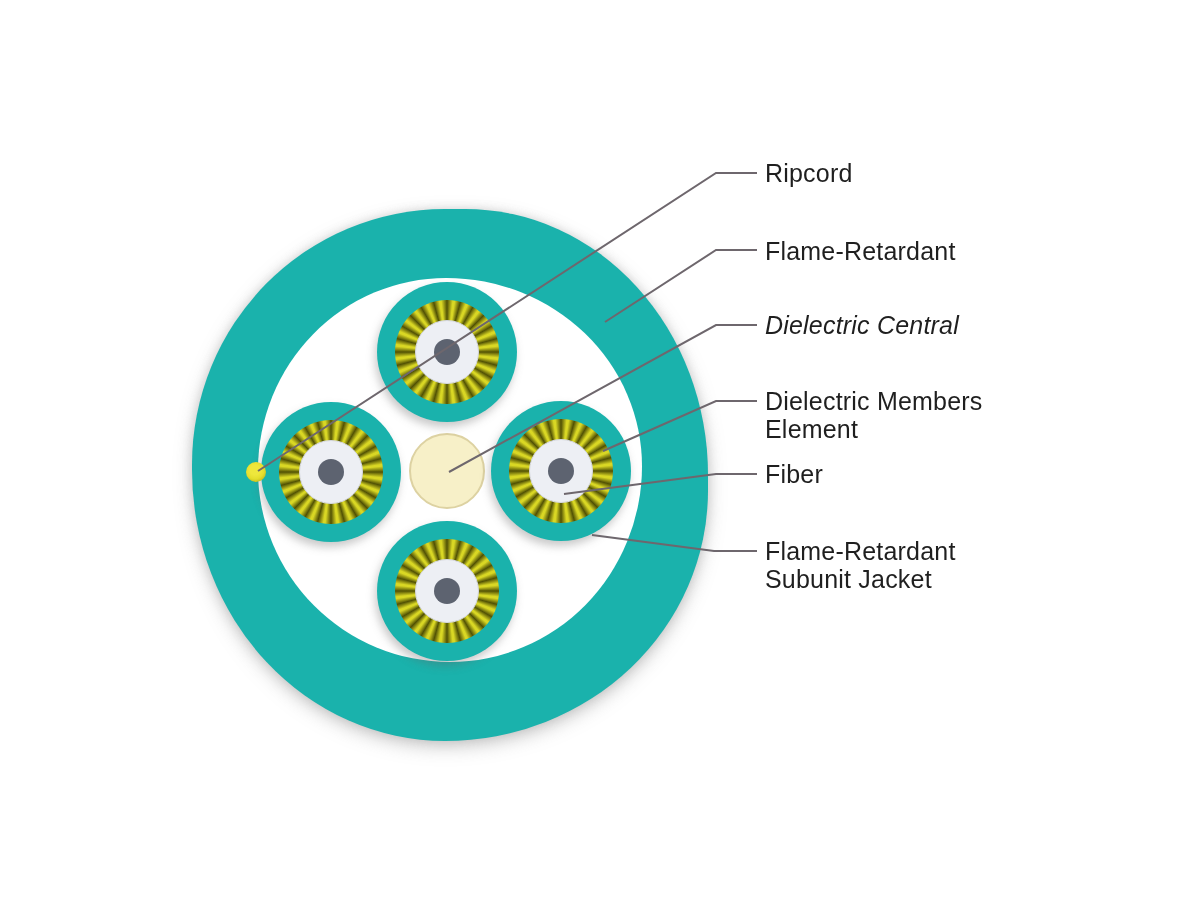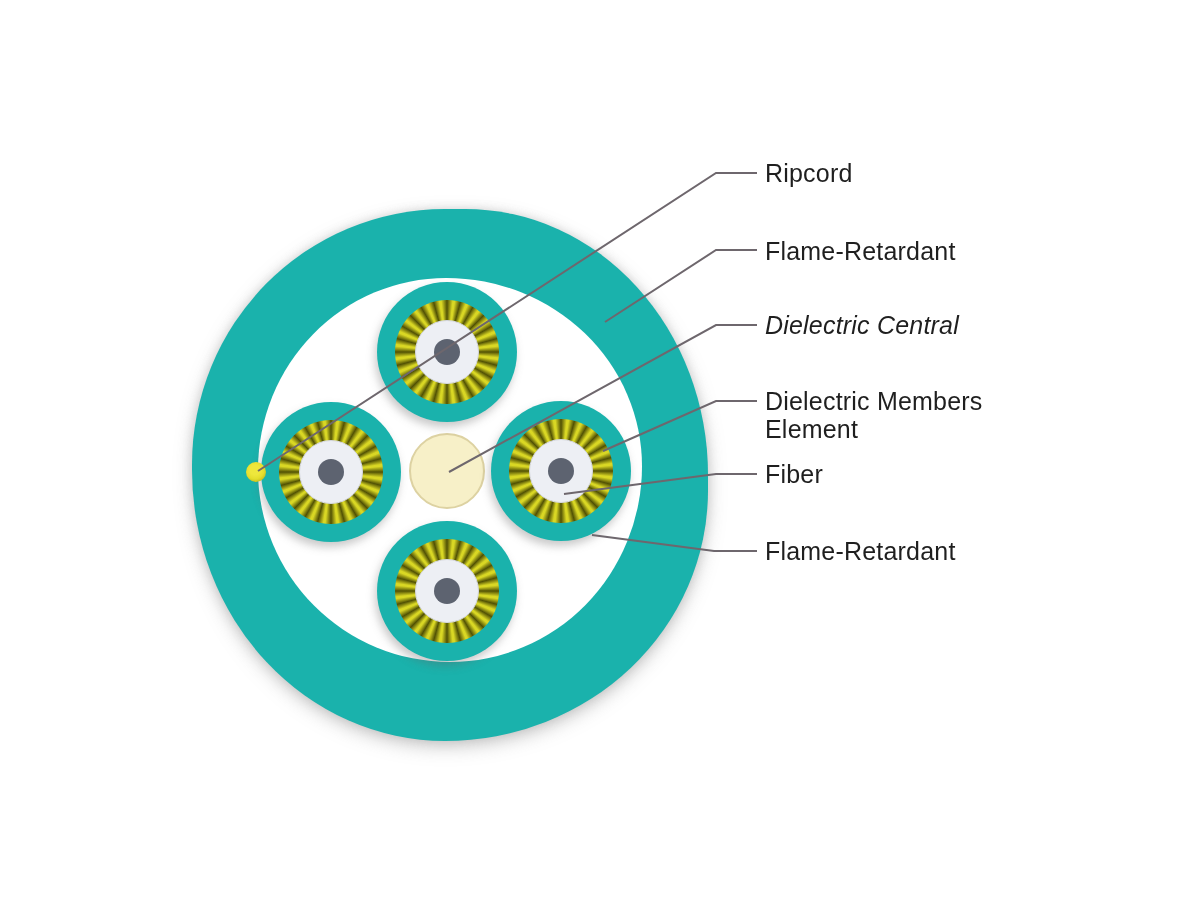--- a/index.html
+++ b/index.html
@@ -139,15 +139,16 @@
   </div>
   <div class="label label-strength-members">
     <span>Dielectric Members</span>
     <span>Element</span>
   </div>
   <div class="label label-fiber">
     <span>Fiber</span>
   </div>
   <div class="label label-subunit-jacket">
     <span>Flame-Retardant</span>
+    <span>Subunit Jacket</span>
   </div>
 
 </div>
 
 </body></html>

